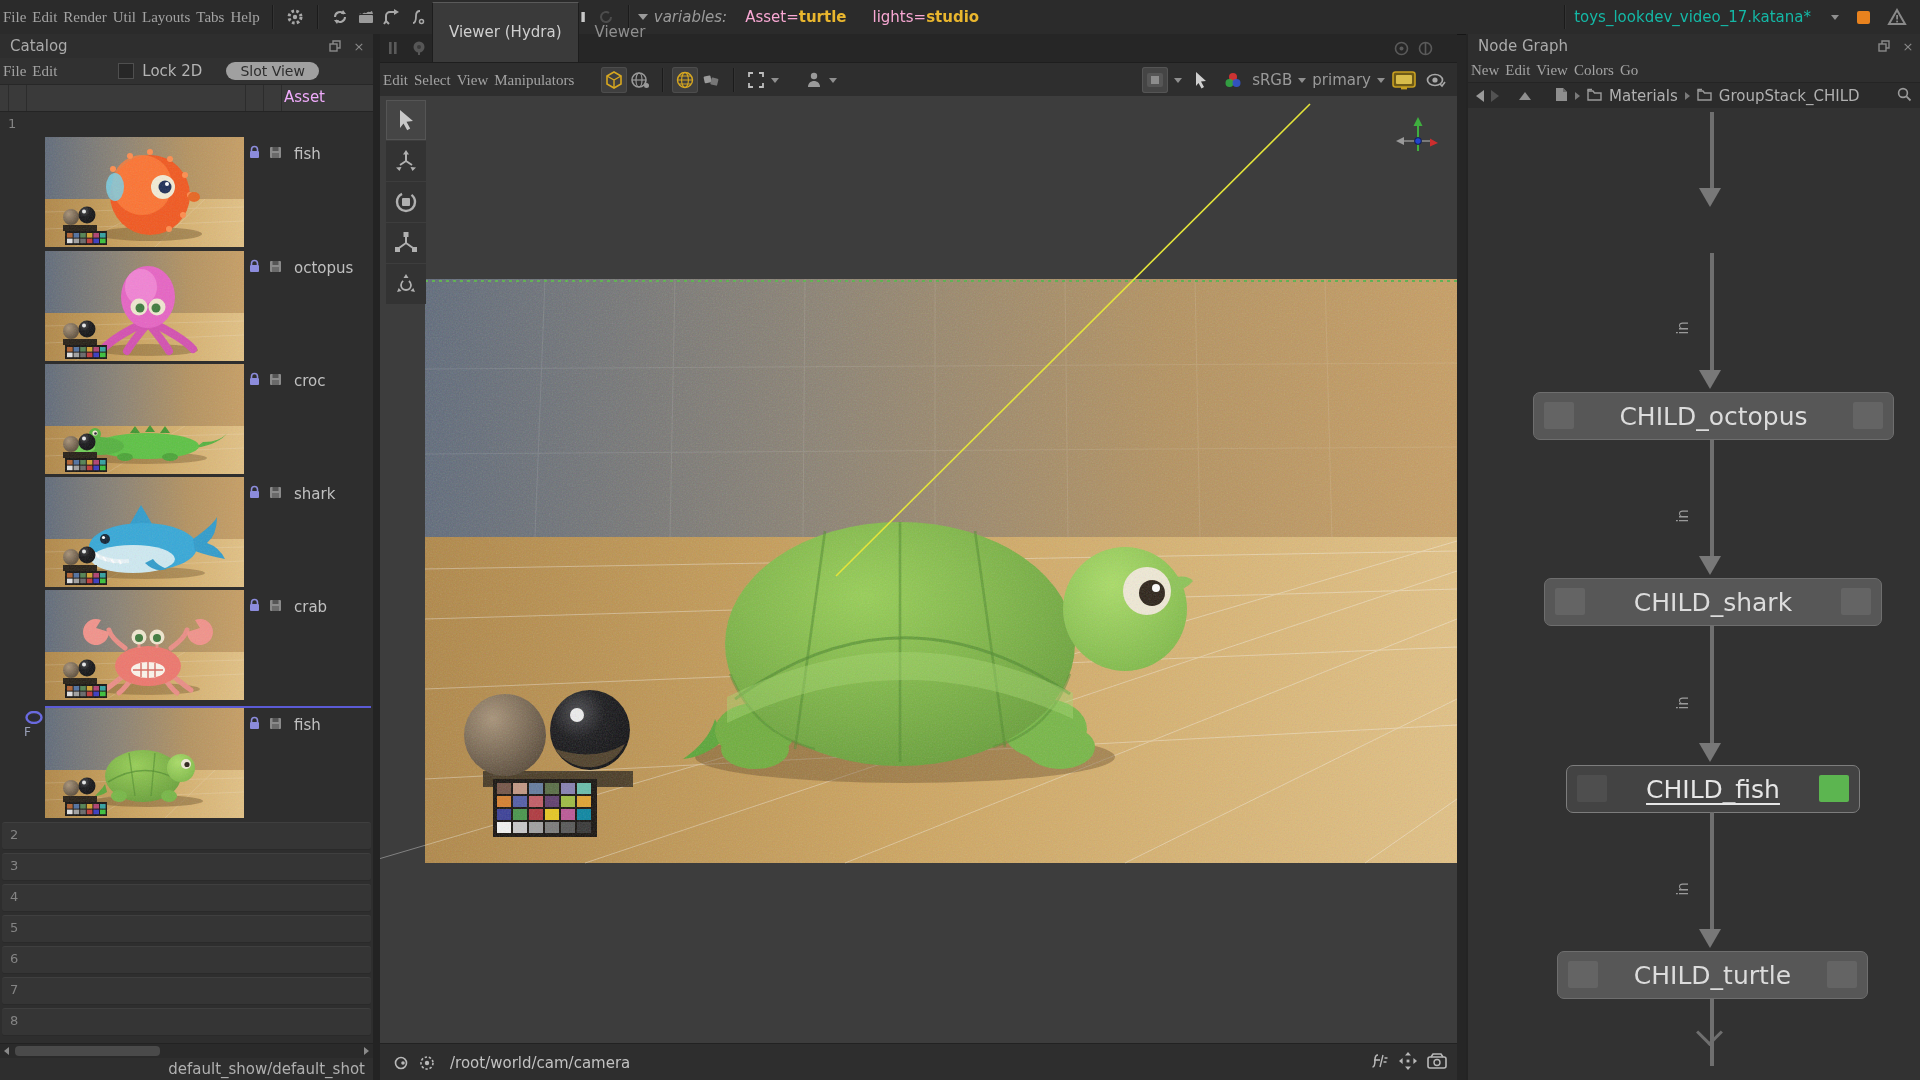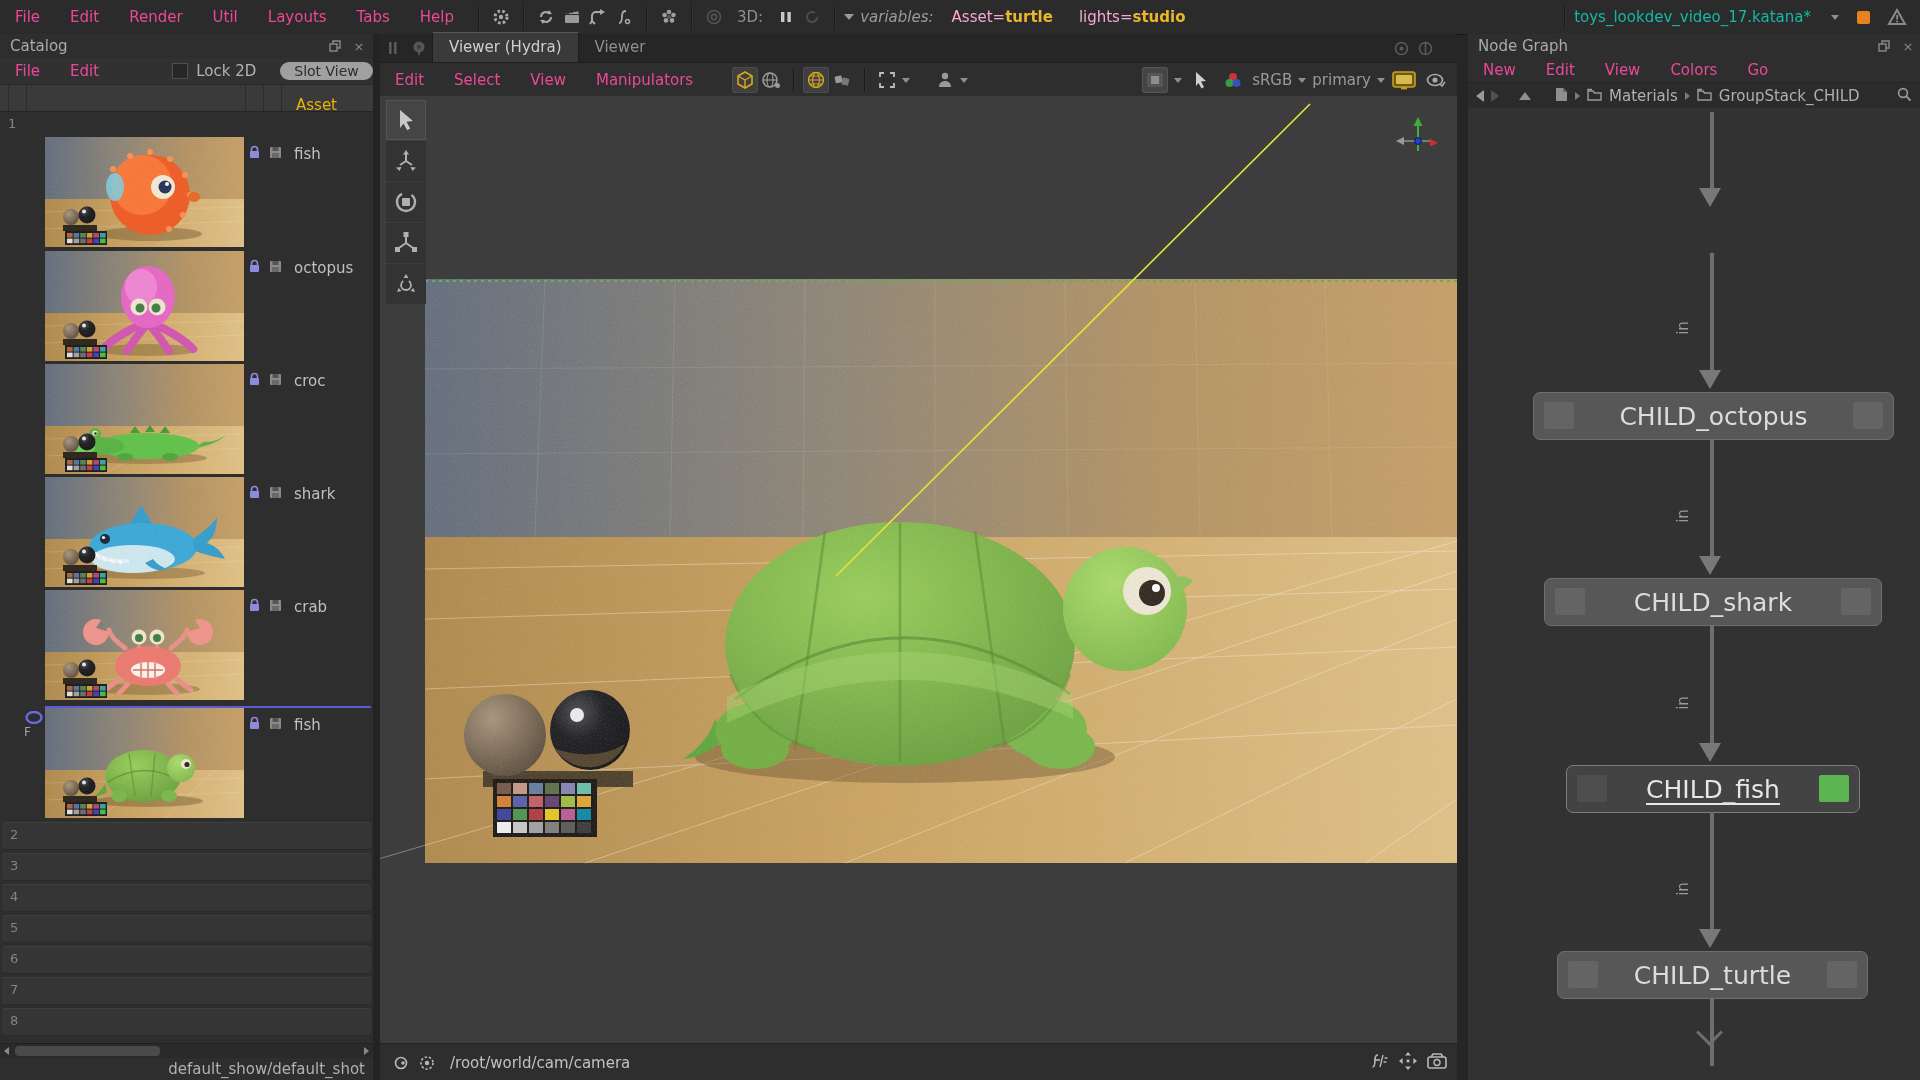--- a/index.html
+++ b/index.html
@@ -3,21 +3,21 @@
 <meta charset="utf-8">
 <style>
   html,body{margin:0;padding:0;background:#141414;}
   #app{position:relative;width:1920px;height:1080px;background:#262626;
        font-family:"DejaVu Sans","Liberation Sans",sans-serif;color:#b4b4b4;
        overflow:hidden;font-size:15px;-webkit-font-smoothing:antialiased;}
   .vsep{width:1px;height:24px;background:#1b1b1b;box-shadow:1px 0 0 #333;margin:0 9px;flex:0 0 auto;}
   
   #topbar{position:absolute;left:0;top:0;width:1920px;height:34px;background:#2b2b2b;
           border-bottom:1px solid #161616;display:flex;align-items:center;}
-  .menu-item{padding:0 15px;color:#ec4899;cursor:default;}
+  .menu-item{padding:0 3px;color:#a3a3a3;cursor:default;font-family:Liberation Serif, serif;}
   .tb-icon{width:26px;height:26px;display:flex;align-items:center;justify-content:center;flex:0 0 auto;}
   .variables{display:flex;align-items:center;gap:6px;}
   .var-caret{width:0;height:0;border-left:5px solid transparent;border-right:5px solid transparent;border-top:6px solid #9a9a9a;}
   .var-label{font-style:italic;color:#9a9a9a;}
   .var-key{color:#f9a8d4;margin-left:12px;}
   .var-val{color:#e9b62e;font-weight:bold;margin-right:8px;}
   #filename{color:#14b8a6;margin-right:20px;}
   .caret-down{width:0;height:0;border-left:4px solid transparent;border-right:4px solid transparent;border-top:5px solid #8f8f8f;display:inline-block;}
   #save-square{width:13px;height:13px;background:#e8821e;border-radius:2px;margin:0 14px 0 18px;}
   
@@ -25,40 +25,40 @@
   .panel-btns{position:absolute;top:4px;display:flex;gap:8px;}
   .pbtn{width:16px;height:16px;display:flex;align-items:center;justify-content:center;color:#8a8a8a;font-size:13px;}
   
   #catalog{position:absolute;left:0;top:34px;width:373px;height:1046px;background:#2e2e2e;border-right:7px solid #232323;}
   #catalog-menu{position:relative;height:26px;display:flex;align-items:center;background:#313131;}
   #lock2d-box{width:14px;height:14px;background:#272727;border:1px solid #4f4f4f;margin-left:58px;}
   #lock2d-label{margin-left:8px;}
   #slot-view-btn{margin-left:24px;background:#a0a0a0;color:#2d2d2d;border-radius:9px;padding:1px 14px;font-size:14px;}
   #catalog-header{position:relative;height:26px;background:#3a3a3a;border-top:1px solid #272727;border-bottom:1px solid #242424;}
   #catalog-header .colsep{position:absolute;top:0;width:1px;height:26px;background:#2c2c2c;}
-  #asset-col-label{position:absolute;left:296px;top:3px;color:#eab308;margin-top:8px;}
+  #asset-col-label{position:absolute;left:284px;top:3px;color:#f0abfc;}
   .slot-number{position:absolute;left:8px;color:#848484;font-size:13px;}
   .cat-item{position:absolute;left:0;width:373px;height:112px;}
   .cat-thumb{position:absolute;left:45px;top:0;width:199px;height:110px;background:#222;}
   .cat-thumb svg{display:block;}
   .cat-meta{position:absolute;left:248px;top:8px;display:flex;align-items:center;gap:8px;}
   .cat-label{color:#c0c0c0;margin-left:4px;}
   .empty-slot{position:absolute;left:2px;width:369px;height:26px;background:#353535;border-top:1px solid #3f3f3f;border-bottom:1px solid #2a2a2a;border-radius:3px;}
   .empty-slot .slot-number{top:4px;}
   #front-sel-line{position:absolute;left:45px;top:672px;width:326px;height:2px;background:#5b5bd6;}
   #front-marker{position:absolute;left:22px;top:676px;width:24px;text-align:center;}
   #front-marker .fm-label{color:#9aa0b8;font-size:12px;display:block;margin-top:-3px;text-align:left;padding-left:2px;}
   #catalog-scrollbar{position:absolute;left:0;top:1009px;width:373px;height:14px;background:#2a2a2a;border-top:1px solid #222;}
   #catalog-scroll-thumb{position:absolute;left:15px;top:2px;width:145px;height:10px;background:#4a4a4a;border-radius:4px;}
   .scroll-arrow{position:absolute;top:3px;width:0;height:0;border-top:4px solid transparent;border-bottom:4px solid transparent;}
   #catalog-status{position:absolute;right:8px;top:1026px;color:#b0b0b0;}
   
   #viewer{position:absolute;left:380px;top:34px;width:1077px;height:1046px;background:#2e2e2e;}
   #viewer-tabbar{position:relative;height:28px;background:#262626;border-bottom:1px solid #1e1e1e;display:flex;align-items:flex-end;}
-  .vtab{height:27px;line-height:27px;padding:1px 16px;color:#8f8f8f;}
+  .vtab{height:27px;line-height:27px;padding:16px 16px;color:#8f8f8f;}
   .vtab.active{background:#3a3a3a;color:#cfcfcf;border:1px solid #1d1d1d;border-bottom:none;border-top:1px solid #5a5a5a;}
   #viewer-toolbar{position:relative;height:34px;background:#2e2e2e;border-bottom:1px solid #232323;display:flex;align-items:center;}
   .icon-btn{width:26px;height:26px;border-radius:3px;display:flex;align-items:center;justify-content:center;flex:0 0 auto;}
   .icon-btn.active{background:#3f3f3f;box-shadow:inset 0 0 0 1px #4d4d4d;}
   #viewer-toolbar-right{position:absolute;right:8px;top:0;height:34px;display:flex;align-items:center;gap:6px;}
   .dd-label{color:#9a9a9a;text-align:right;}
   #viewport{position:absolute;left:0;top:62px;width:1077px;height:947px;background:#3d3d3d;overflow:hidden;}
   #vp-tools{position:absolute;left:6px;top:4px;width:40px;display:flex;flex-direction:column;gap:1px;z-index:3;}
   .vp-tool{width:40px;height:40px;background:#333333;display:flex;align-items:center;justify-content:center;}
   .vp-tool.active{background:#454545;box-shadow:inset 0 0 0 1px #555;}

